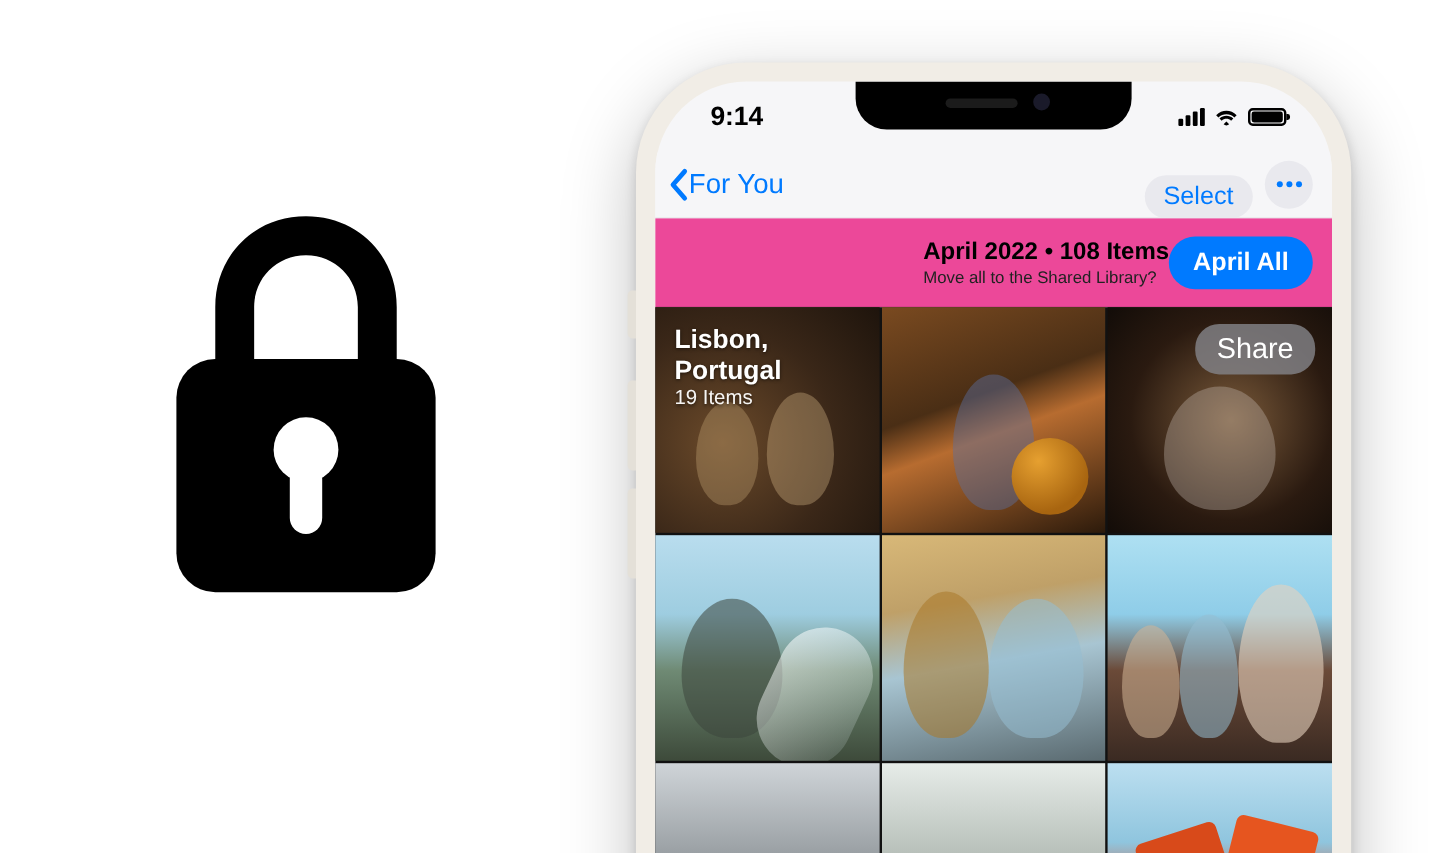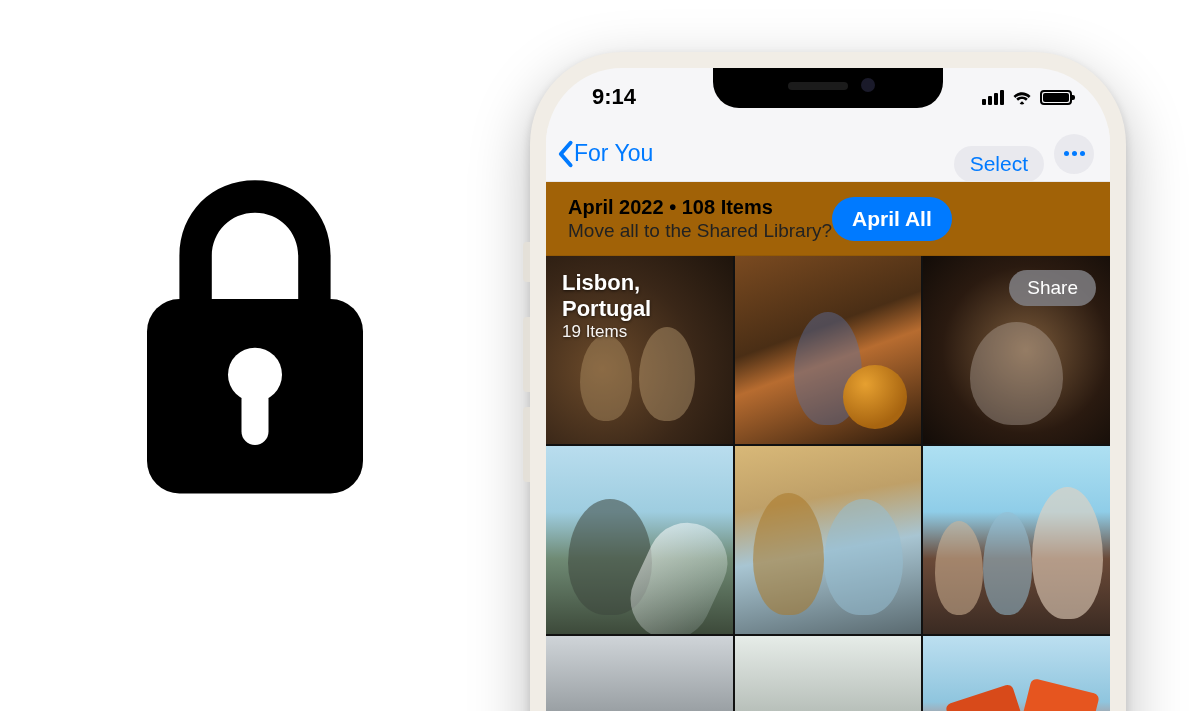--- a/index.html
+++ b/index.html
@@ -149,29 +149,29 @@
     color:#007aff;
   }
   .dots{display:flex; gap:3px;}
   .dots span{width:5px;height:5px;background:#007aff;border-radius:50%;}
 
   
   .sec-header{
     position:absolute;
     top:114px; left:0; right:0;
     height:74px;
-    background:#a16207;
+    background:#ec4899;
     border-bottom:1px solid rgba(0,0,0,0.08);
     display:flex;
     align-items:center;
-    justify-content:flex-start;
+    justify-content:flex-end;
     padding: 0 16px 0 22px;
   }
   .sec-title{ font-size:20px; font-weight:700; color:#000; line-height:1.25;}
-  .sec-sub{ font-size:19px; font-weight:400; color:#222;}
+  .sec-sub{ font-size:14px; font-weight:400; color:#222;}
   .share-all-btn{
     background:#007aff;
     color:#fff;
     font-size:21px;
     font-weight:600;
     padding:10px 20px;
     border-radius:24px;
   }
 
   
@@ -195,21 +195,21 @@
     color:#fff;
     text-shadow:0 1px 3px rgba(0,0,0,0.6);
     z-index:3;
   }
   .album-title{font-size:22px; font-weight:700;}
   .album-count{font-size:17px; font-weight:400; opacity:0.95;}
   .share-pill{
     position:absolute; top:14px; right:14px;
     background:rgba(130,130,135,0.82);
     color:#fff;
-    font-size:19px; font-weight:500;
+    font-size:24px; font-weight:500;
     padding:7px 18px;
     border-radius:20px;
     z-index:3;
   }
 
   
   .p1{background:radial-gradient(circle at 30% 60%, #6b4a2a 0%, #3a2718 55%, #1e140c 100%);}
   .p2{background:linear-gradient(160deg,#7a4a20 0%, #4a2e15 40%, #b76c30 55%, #2c1a0b 100%);}
   .p3{background:radial-gradient(circle at 55% 50%, #7a5a3a 0%, #2a1a10 60%, #120c08 100%);}
   .p4{background:linear-gradient(180deg,#b9ddee 0%, #9ecde0 35%, #6f8a74 60%, #3d4a3a 100%);}

